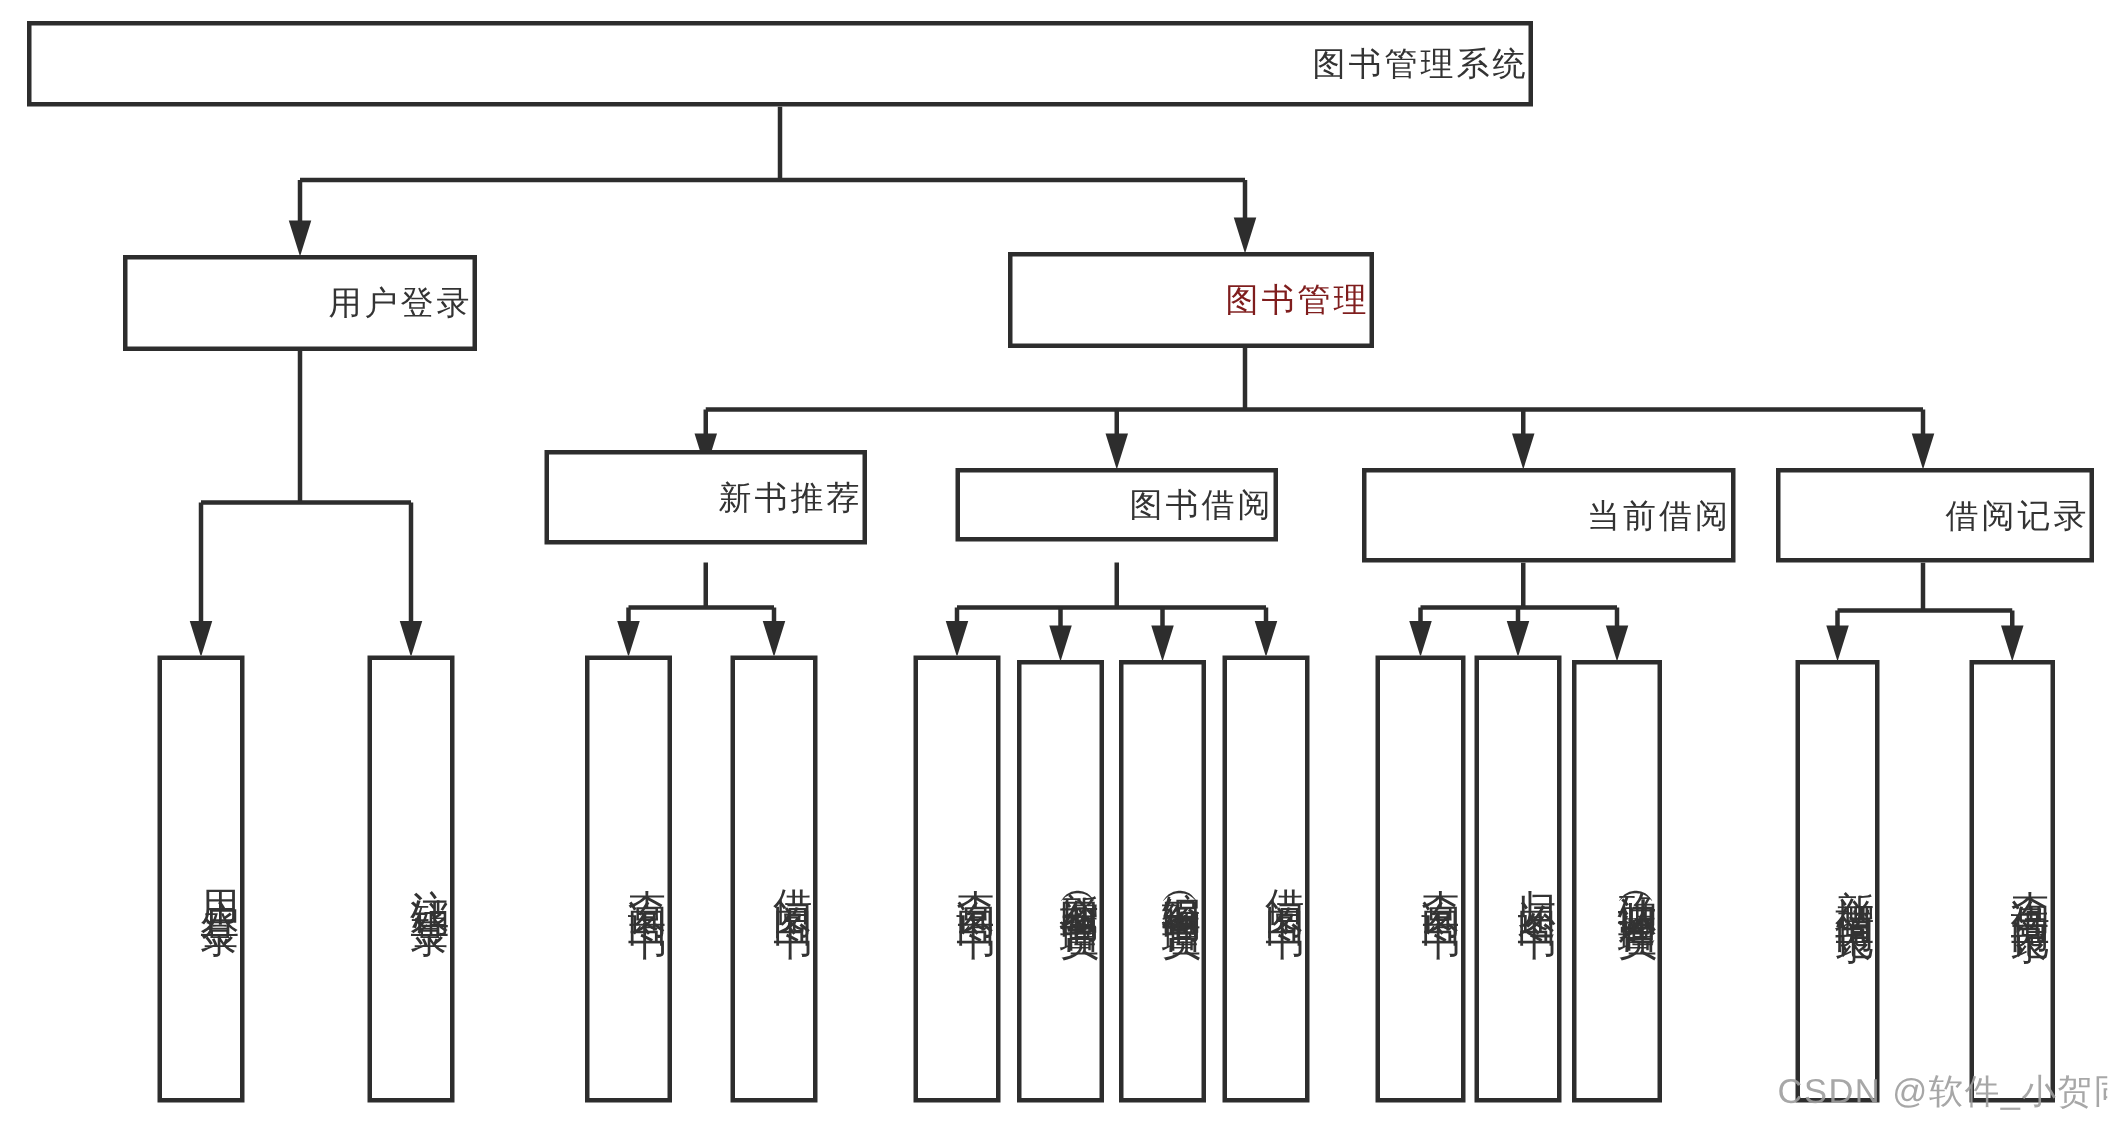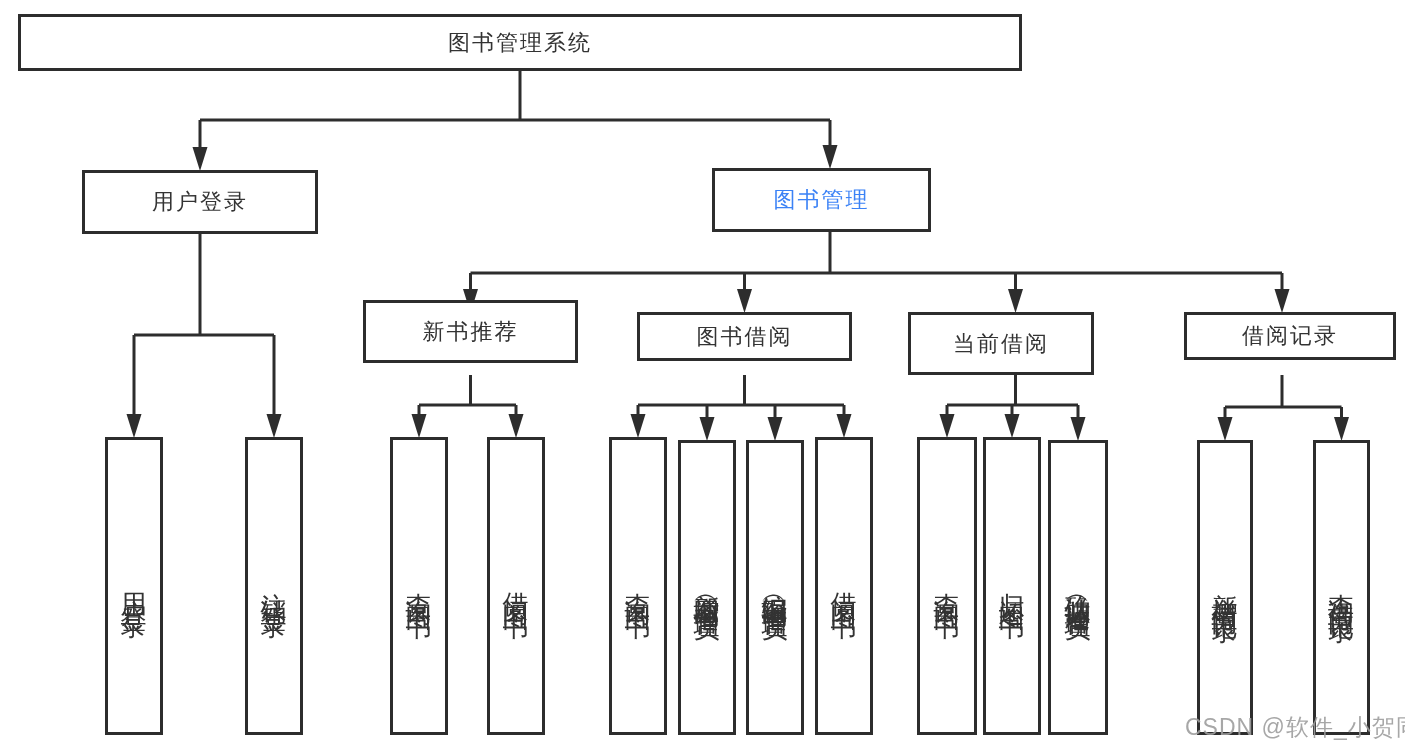--- a/index.html
+++ b/index.html
@@ -22,21 +22,21 @@
     width: 1405px;
     height: 747px;
   }
   .node {
     position: absolute;
     box-sizing: border-box;
     border: 3px solid #2d2d2d;
     background: #ffffff;
     display: flex;
     align-items: center;
-    justify-content: center;
+    justify-content: flex-end;
     color: #333333;
   }
   .node.h span {
     font-size: 22px;
     letter-spacing: 2px;
     white-space: nowrap;
   }
   .node.v span {
     writing-mode: vertical-rl;
     text-orientation: mixed;
@@ -114,33 +114,33 @@
       <line x1="1341.5" y1="407" x2="1341.5" y2="418" stroke="#2d2d2d" stroke-width="3"></line>
       <polygon points="1341.5,441 1334,417 1349,417" fill="#2d2d2d"></polygon>
     </svg>
   <div id="nodes">
       <div class="node h" style="left: 18px; top: 14px; width: 1004px; height: 57px; border-color: rgb(45, 45, 45); color: rgb(51, 51, 51);">
         <span>图书管理系统</span>
       </div>
       <div class="node h" style="left: 82px; top: 170px; width: 236px; height: 64px; border-color: rgb(45, 45, 45); color: rgb(51, 51, 51);">
         <span>用户登录</span>
       </div>
-      <div class="node h" style="left: 712px; top: 168px; width: 219px; height: 64px; border-color: rgb(45, 45, 45); color: #3b82f6;">
+      <div class="node h" style="left: 672px; top: 168px; width: 244px; height: 64px; border-color: rgb(45, 45, 45); color: #7f1d1d;">
         <span>图书管理</span>
       </div>
       <div class="node h" style="left: 363px; top: 300px; width: 215px; height: 63px; border-color: rgb(45, 45, 45); color: rgb(51, 51, 51);">
         <span>新书推荐</span>
       </div>
       <div class="node h" style="left: 637px; top: 312px; width: 215px; height: 49px; border-color: rgb(45, 45, 45); color: rgb(51, 51, 51);">
         <span>图书借阅</span>
       </div>
-      <div class="node h" style="left: 908px; top: 312px; width: 186px; height: 63px; border-color: rgb(45, 45, 45); color: rgb(51, 51, 51);">
+      <div class="node h" style="left: 908px; top: 312px; width: 249px; height: 63px; border-color: rgb(45, 45, 45); color: rgb(51, 51, 51);">
         <span>当前借阅</span>
       </div>
-      <div class="node h" style="left: 1184px; top: 312px; width: 212px; height: 48px; border-color: rgb(45, 45, 45); color: rgb(51, 51, 51);">
+      <div class="node h" style="left: 1184px; top: 312px; width: 212px; height: 63px; border-color: rgb(45, 45, 45); color: rgb(51, 51, 51);">
         <span>借阅记录</span>
       </div>
       <div class="node v" style="left: 105px; top: 437px; width: 58px; height: 298px; border-color: rgb(45, 45, 45); color: rgb(51, 51, 51);">
         <span style="letter-spacing: 7px;">用户登录</span>
       </div>
       <div class="node v" style="left: 245px; top: 437px; width: 58px; height: 298px; border-color: rgb(45, 45, 45); color: rgb(51, 51, 51);">
         <span style="letter-spacing: 7px;">注销登录</span>
       </div>
       <div class="node v" style="left: 390px; top: 437px; width: 58px; height: 298px; border-color: rgb(45, 45, 45); color: rgb(51, 51, 51);">
         <span style="letter-spacing: 7px;">查询图书</span>

